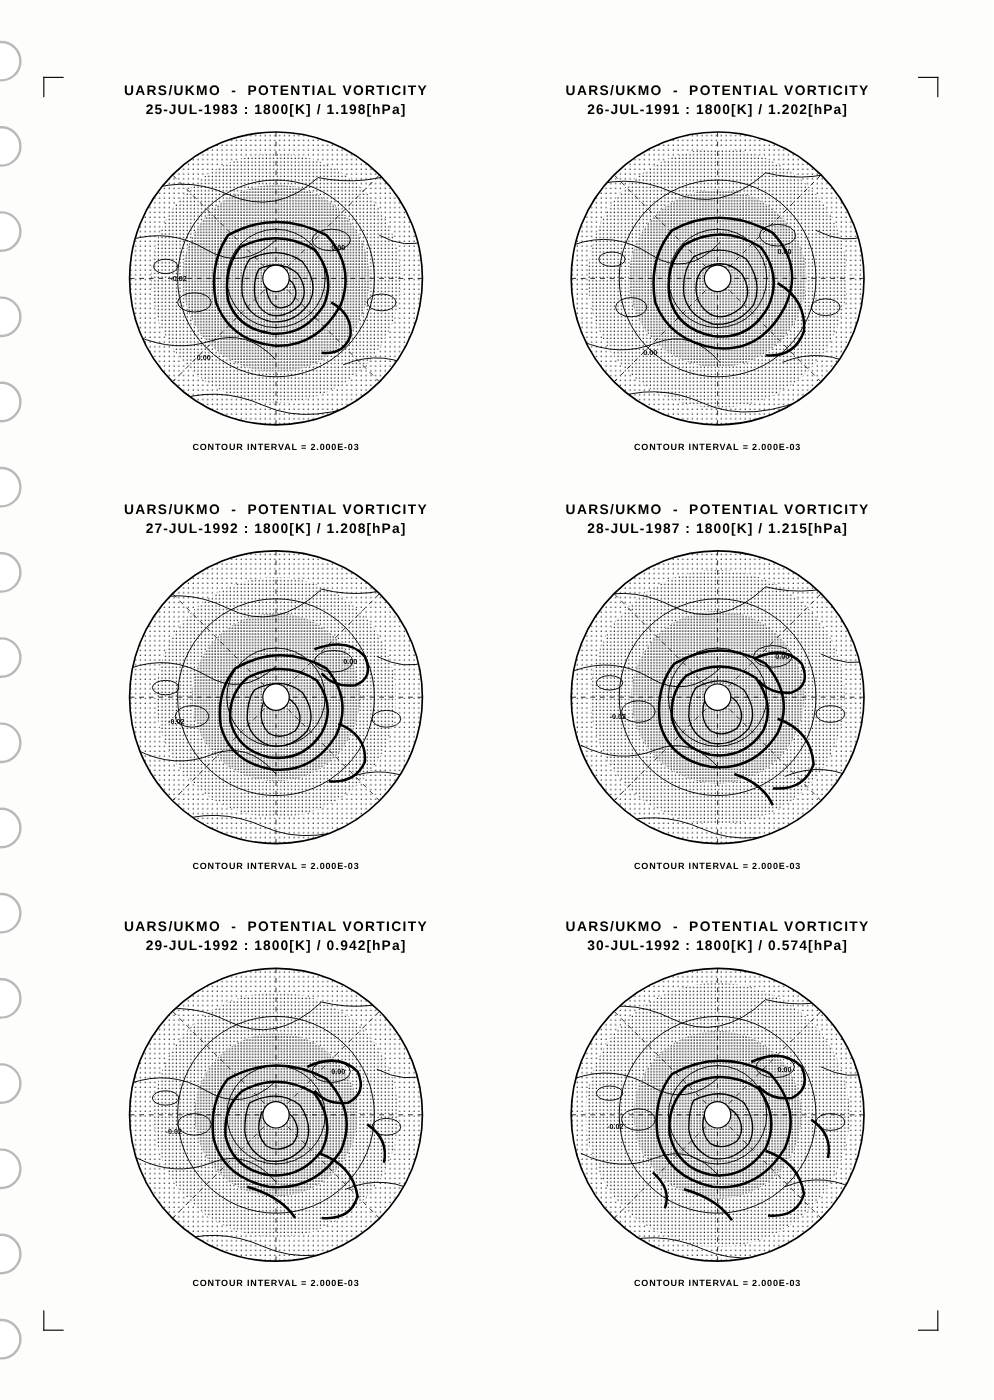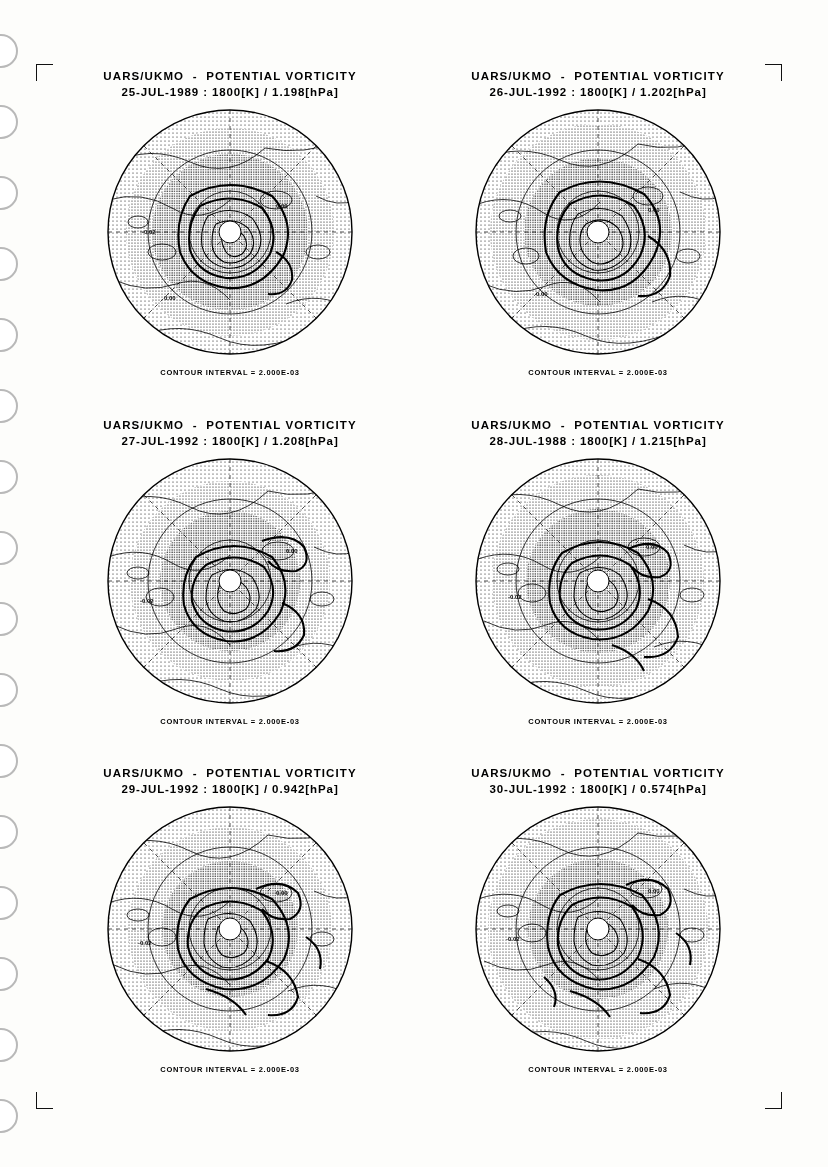--- a/index.html
+++ b/index.html
@@ -159,21 +159,21 @@
     <clipPath id="globeClip">
       <circle cx="150" cy="128" r="122"></circle>
     </clipPath>
   </defs>
 </svg>
 
 <div class="grid">
 
   <div class="panel">
     <div class="panel-title">UARS/UKMO  -  POTENTIAL VORTICITY</div>
-    <div class="panel-subtitle">25-JUL-1989 : 1800[K] / 1.198[hPa]</div>
+    <div class="panel-subtitle">25-JUL-1983 : 1800[K] / 1.198[hPa]</div>
     <div class="map-wrap">
       <svg width="300" height="262" viewBox="0 0 300 262">
         <g clip-path="url(#globeClip)">
           <rect x="0" y="0" width="300" height="262" fill="#ffffff"></rect>
 
           <circle cx="150" cy="128" r="122" fill="url(#stippleA)"></circle>
           <path d="M150 128 m-104,0 a104,104 0 1,0 208,0 a104,104 0 1,0 -208,0" fill="url(#stippleB)"></path>
           <path d="M150 128 m-78,0 a78,78 0 1,0 156,0 a78,78 0 1,0 -156,0" fill="url(#stippleC)"></path>
 
           <g fill="none" stroke="#000" stroke-width="0.8">
@@ -218,21 +218,21 @@
         <text class="clabel" x="84" y="196" fill="#000">0.00</text>
         <text class="clabel" x="196" y="104" fill="#000">0.00</text>
         <text class="clabel" x="62" y="130" fill="#000">-0.02</text>
       </svg>
     </div>
     <div class="contour-note">CONTOUR INTERVAL = 2.000E-03</div>
   </div>
 
   <div class="panel">
     <div class="panel-title">UARS/UKMO  -  POTENTIAL VORTICITY</div>
-    <div class="panel-subtitle">26-JUL-1992 : 1800[K] / 1.202[hPa]</div>
+    <div class="panel-subtitle">26-JUL-1991 : 1800[K] / 1.202[hPa]</div>
     <div class="map-wrap">
       <svg width="300" height="262" viewBox="0 0 300 262">
         <g clip-path="url(#globeClip)">
           <rect x="0" y="0" width="300" height="262" fill="#ffffff"></rect>
           <circle cx="150" cy="128" r="122" fill="url(#stippleA)"></circle>
           <path d="M150 128 m-108,0 a108,108 0 1,0 216,0 a108,108 0 1,0 -216,0" fill="url(#stippleB)"></path>
           <path d="M150 128 m-74,0 a74,74 0 1,0 148,0 a74,74 0 1,0 -148,0" fill="url(#stippleC)"></path>
           <g fill="none" stroke="#000" stroke-width="0.8">
             <path d="M32 56 Q72 38 112 56 T190 40 Q230 50 268 32"></path>
             <path d="M30 100 Q64 88 94 108 T152 98"></path>
@@ -321,21 +321,21 @@
         <circle cx="150" cy="128" r="122" fill="none" stroke="#000" stroke-width="1.4"></circle>
         <text class="clabel" x="60" y="150" fill="#000">-0.02</text>
         <text class="clabel" x="206" y="100" fill="#000">0.00</text>
       </svg>
     </div>
     <div class="contour-note">CONTOUR INTERVAL = 2.000E-03</div>
   </div>
 
   <div class="panel">
     <div class="panel-title">UARS/UKMO  -  POTENTIAL VORTICITY</div>
-    <div class="panel-subtitle">28-JUL-1988 : 1800[K] / 1.215[hPa]</div>
+    <div class="panel-subtitle">28-JUL-1987 : 1800[K] / 1.215[hPa]</div>
     <div class="map-wrap">
       <svg width="300" height="262" viewBox="0 0 300 262">
         <g clip-path="url(#globeClip)">
           <rect x="0" y="0" width="300" height="262" fill="#ffffff"></rect>
           <circle cx="150" cy="128" r="122" fill="url(#stippleA)"></circle>
           <path d="M150 128 m-106,0 a106,106 0 1,0 212,0 a106,106 0 1,0 -212,0" fill="url(#stippleB)"></path>
           <path d="M150 128 m-72,0 a72,72 0 1,0 144,0 a72,72 0 1,0 -144,0" fill="url(#stippleC)"></path>
           <g fill="none" stroke="#000" stroke-width="0.8">
             <path d="M32 50 Q72 32 112 52 T190 36 Q230 46 268 28"></path>
             <path d="M30 106 Q64 94 94 112 T152 104"></path>

